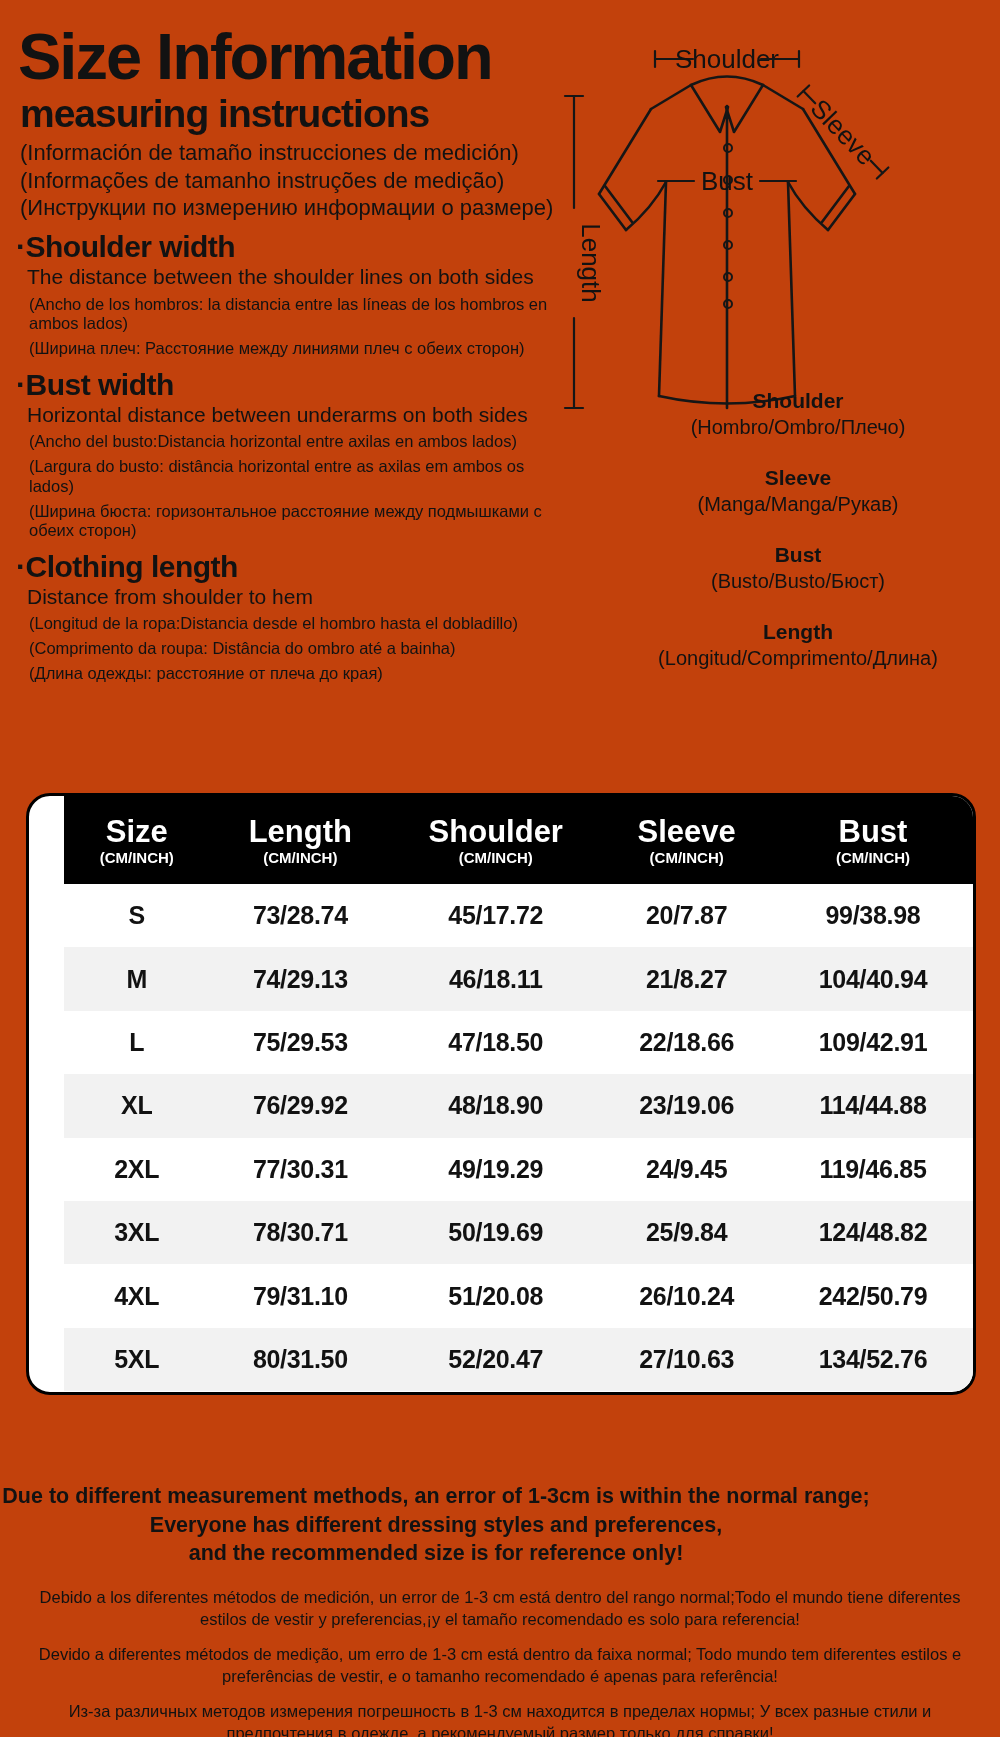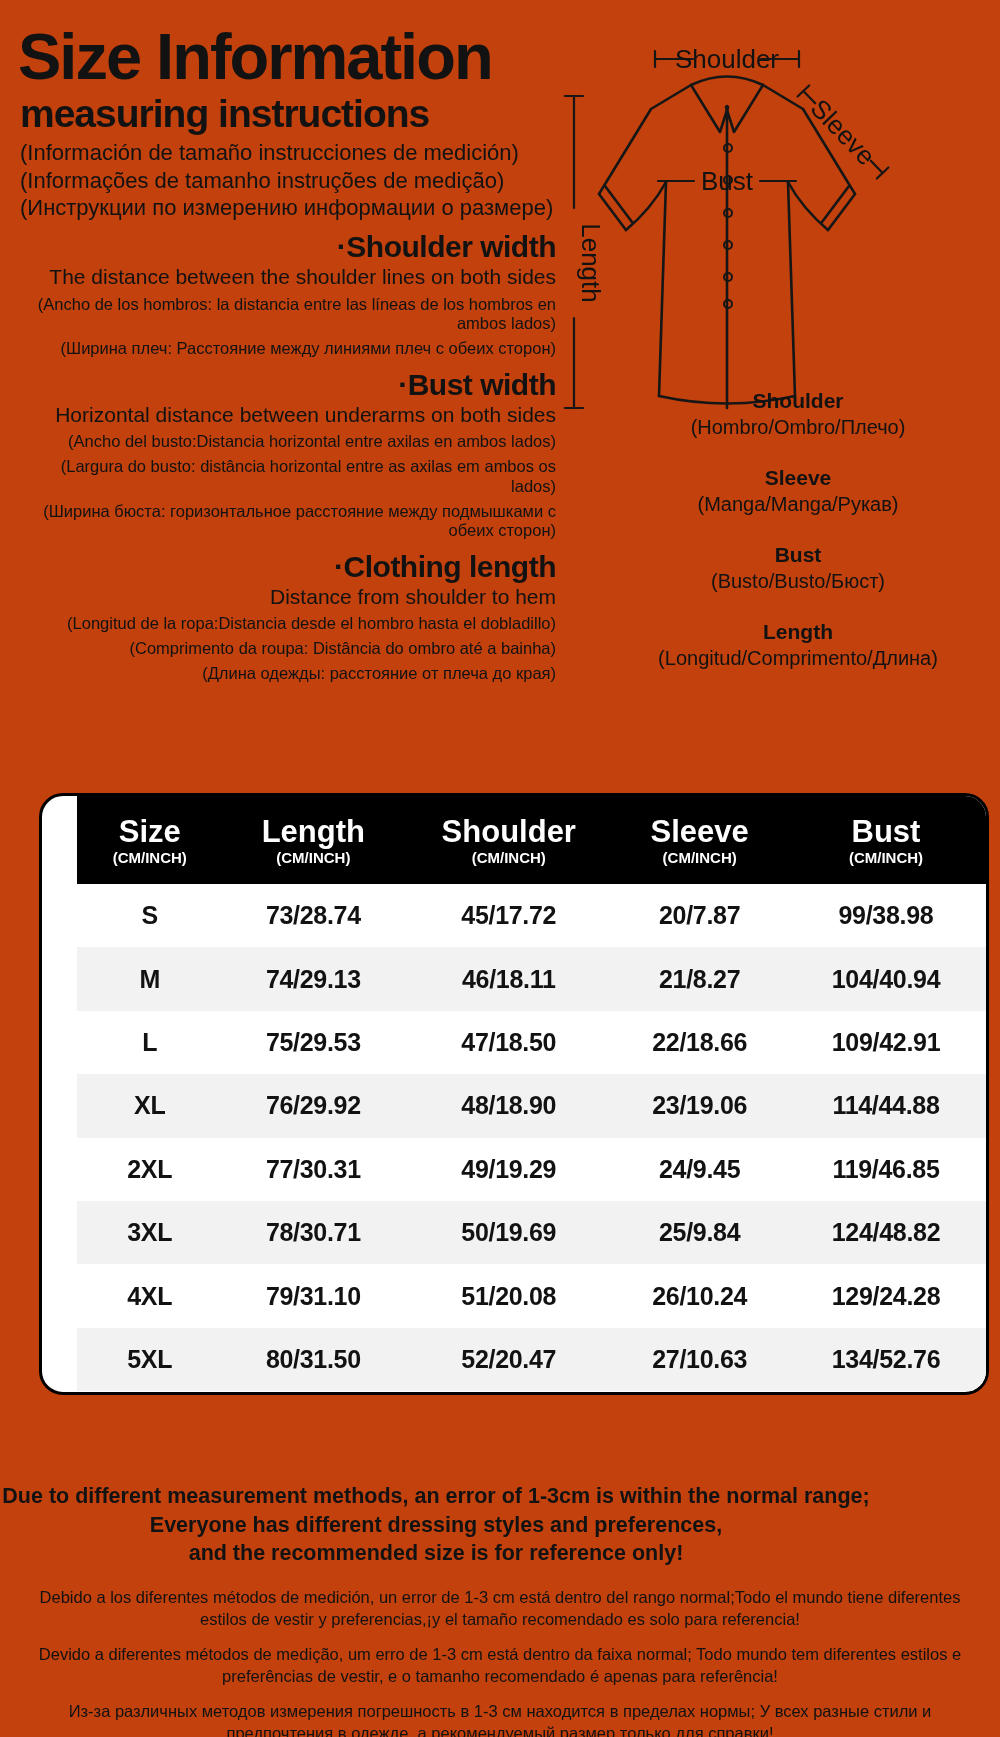--- a/index.html
+++ b/index.html
@@ -18,27 +18,27 @@
   .sketch{stroke:#161616;stroke-width:2.6;fill:none;stroke-linejoin:round;stroke-linecap:round;}
   .measure{stroke:#161616;stroke-width:2.2;fill:none;stroke-linecap:round;}
   .svg-label{font-family:"Liberation Sans",sans-serif;font-size:26px;fill:#121212;}
   
   .legend{position:absolute;left:592px;top:388px;width:412px;text-align:center;}
   .legend-item{margin-bottom:25px;}
   .legend-term{font-size:21px;font-weight:800;line-height:26px;}
   .legend-trans{font-size:20px;line-height:26px;}
   
   .sections{position:absolute;left:16px;top:231px;width:540px;}
-  .m-section{margin-bottom:10px;text-align:right;}
+  .m-section{margin-bottom:10px;}
   .m-title{font-size:30px;font-weight:800;letter-spacing:-0.5px;line-height:32px;margin:0;}
   .m-desc{font-size:21px;line-height:24px;margin:2px 0 2px 11px;white-space:nowrap;}
   .m-trans{font-size:16.5px;line-height:19.5px;margin:5.5px 0 0 13px;}
   
   .size-table{
-    position:absolute;left:39px;top:793px;width:950px;height:602px;
+    position:absolute;left:26px;top:793px;width:950px;height:602px;
     border:3.5px solid #000;border-radius:24px;overflow:hidden;box-sizing:border-box;background:#fff;padding-left:35px;
   }
   .tgrid{display:grid;grid-template-columns:16% 20% 23% 19% 22%;align-items:center;text-align:center;}
   .thead{background:#000;color:#fff;height:88px;}
   .hcell{display:flex;flex-direction:column;justify-content:center;gap:3px;}
   .col-title{font-size:31px;font-weight:800;line-height:31px;}
   .col-unit{font-size:15px;font-weight:800;line-height:15px;}
   .trow{height:63.4px;font-size:25px;font-weight:800;letter-spacing:-0.3px;background:#fff;}
   .trow:nth-child(odd){background:#f2f2f2;}
   
@@ -239,21 +239,21 @@
       <div>78/30.71</div>
       <div>50/19.69</div>
       <div>25/9.84</div>
       <div>124/48.82</div>
     </div>
     <div class="tgrid trow">
       <div>4XL</div>
       <div>79/31.10</div>
       <div>51/20.08</div>
       <div>26/10.24</div>
-      <div>129/24.28</div>
+      <div>242/50.79</div>
     </div>
     <div class="tgrid trow">
       <div>5XL</div>
       <div>80/31.50</div>
       <div>52/20.47</div>
       <div>27/10.63</div>
       <div>134/52.76</div>
     </div>
   </div>
 

